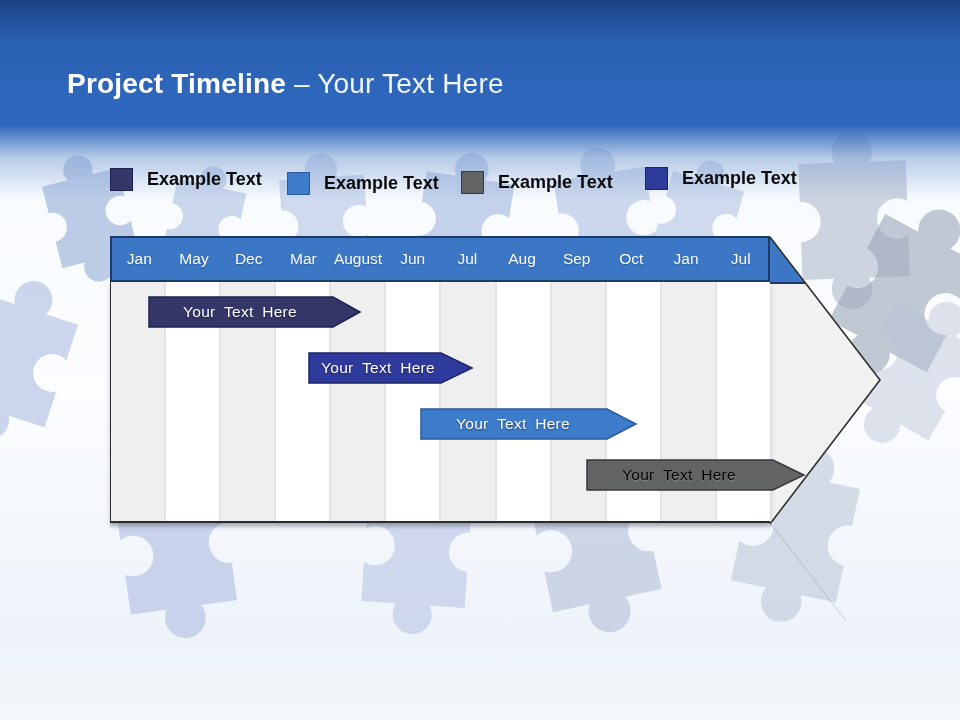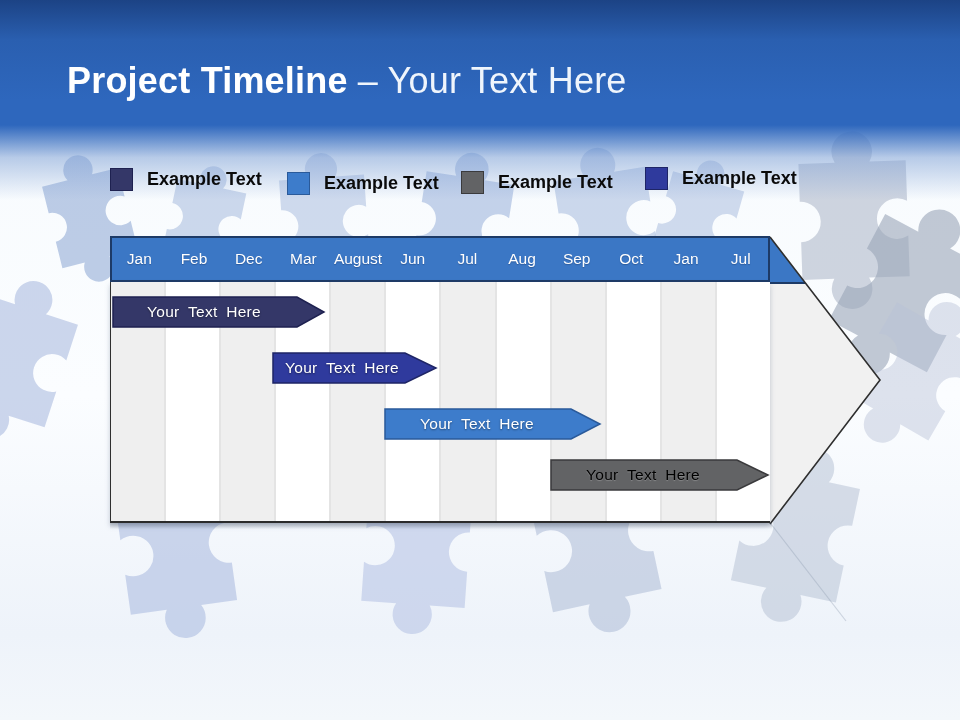--- a/index.html
+++ b/index.html
@@ -10,21 +10,21 @@
   }
   
   .puzzle-layer{position:absolute;left:0;top:0;width:960px;height:720px;}
   
   .blue-band{
     position:absolute;left:0;top:0;width:960px;height:250px;
     background:linear-gradient(180deg,
       #1c4385 0%, #2a5fb0 16%, #2e67bd 40%, #2e67bd 50%,
       rgba(130,163,214,0.55) 63%, rgba(240,246,252,0) 80%);
   }
-  .slide-title{position:absolute;left:67px;top:60px;font-size:36px;color:#ffffff;letter-spacing:.2px;white-space:nowrap;text-align:center;}
+  .slide-title{position:absolute;left:67px;top:68px;font-size:28px;color:#ffffff;letter-spacing:.2px;white-space:nowrap;text-align:center;}
   .slide-title .t-bold{font-weight:700;}
   .slide-title .t-light{font-weight:400;color:#eff5fc;}
   
   .legend-item{position:absolute;display:flex;align-items:center;}
   .legend-swatch{width:23px;height:23px;border:1.5px solid #1e2150;box-sizing:border-box;}
   .legend-label{margin-left:14px;font-size:18px;font-weight:700;color:#0a0a0a;white-space:nowrap;}
   
   .tl{position:absolute;left:110px;top:236px;width:660px;height:287px;}
   .tl-header{
     position:absolute;left:0;top:0;width:660px;height:46px;
@@ -39,21 +39,21 @@
     position:absolute;left:0;top:46px;width:660px;height:241px;display:flex;
     border-left:1.5px solid #2f2f2f;border-bottom:2px solid #2b2b2b;box-sizing:border-box;
     box-shadow:0 3px 5px rgba(96,112,138,.35);
   }
   .tl-col{flex:1;}
   .tl-col.g{background:#efefef;}
   .tl-col.w{background:#ffffff;}
   .tl-col + .tl-col{border-left:2px solid #e4e4e4;}
   .tl-tip{position:absolute;left:658px;top:0;}
   
-  .bar{position:absolute;height:32px;}
+  .bar{position:absolute;height:32px;margin-left:36px;}
   .bar svg{position:absolute;left:0;top:0;}
   .bar .bar-label{
     position:absolute;top:0;height:32px;display:flex;align-items:center;justify-content:center;
     font-size:15.5px;word-spacing:4px;letter-spacing:.3px;white-space:nowrap;
     text-shadow:0 1px 2px rgba(0,0,0,.45);
   }
   .bar .bar-label.dark-text{text-shadow:0 1px 1px rgba(255,255,255,.25);}
   
   .refl-diag{position:absolute;left:770px;top:524px;}
   .refl-edge{position:absolute;left:110px;top:523px;width:662px;height:6px;
@@ -112,21 +112,21 @@
 
     <svg class="tl-tip" width="116" height="290" viewBox="0 0 116 290">
       <polygon points="2,1 112,144 2,288" fill="#f1f1f1" stroke="none"></polygon>
       <polygon points="2,1 37,47 2,47" fill="#3b77c5" stroke="none"></polygon>
       <line x1="2" y1="47" x2="37" y2="47" stroke="#1d3a66" stroke-width="2"></line>
       <polyline points="2,1 112,144 2,288" fill="none" stroke="#2f2f2f" stroke-width="1.6"></polyline>
     </svg>
 
     <div class="tl-header">
       <div class="tl-month">Jan</div>
-      <div class="tl-month">Feb</div>
+      <div class="tl-month">May</div>
       <div class="tl-month">Dec</div>
       <div class="tl-month">Mar</div>
       <div class="tl-month">August</div>
       <div class="tl-month">Jun</div>
       <div class="tl-month">Jul</div>
       <div class="tl-month">Aug</div>
       <div class="tl-month">Sep</div>
       <div class="tl-month">Oct</div>
       <div class="tl-month">Jan</div>
       <div class="tl-month">Jul</div>

